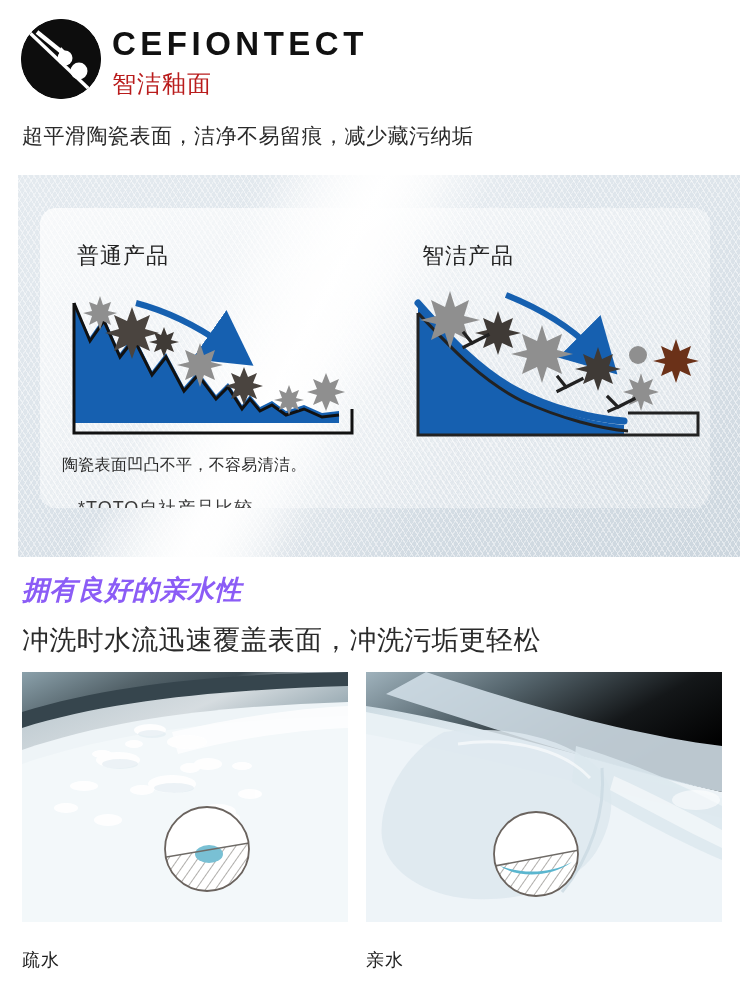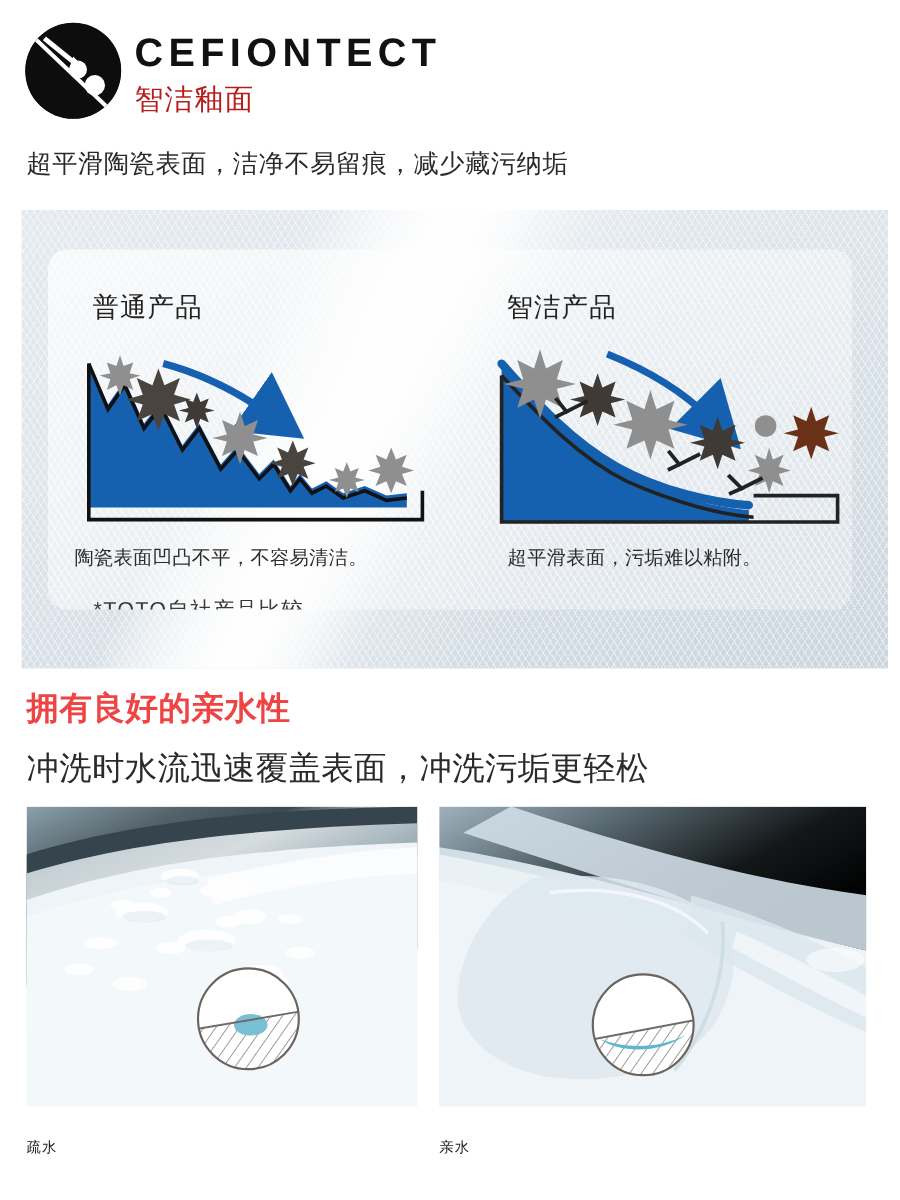--- a/index.html
+++ b/index.html
@@ -86,37 +86,37 @@
   .panel-caption.left{left:22px;top:247px;}
   .panel-caption.right{left:383px;top:247px;}
   .footnote{
     position:absolute;left:38px;top:288px;
     font-size:18px;color:#3a3a3a;letter-spacing:1px;white-space:nowrap;
   }
 
   
   .sec2-title{
     position:absolute;left:22px;top:572px;
-    font-size:27px;font-weight:bold;color:#ef4444;letter-spacing:.5px;white-space:nowrap;
+    font-size:27px;font-weight:bold;color:#8b5cf6;letter-spacing:.5px;white-space:nowrap;font-style:italic;
   }
   .sec2-desc{
     position:absolute;left:22px;top:622px;
     font-size:27px;color:#2a2a2a;letter-spacing:.3px;white-space:nowrap;
   }
 
   .photo{
     position:absolute;top:672px;height:250px;overflow:hidden;
   }
   .photo.left{left:22px;width:326px;}
   .photo.right{left:366px;width:356px;}
   .photo svg{display:block;}
 
   .photo-label{
     position:absolute;top:948px;
-    font-size:12px;color:#1c1c1c;letter-spacing:1px;white-space:nowrap;
+    font-size:18px;color:#1c1c1c;letter-spacing:1px;white-space:nowrap;
   }
   .photo-label.left{left:22px;}
   .photo-label.right{left:366px;text-align:right;}
 </style>
 </head>
 <body>
 
 <div class="header">
 
   <div class="logo-badge">
@@ -214,21 +214,20 @@
           <path d="M62,60 L78,52"></path>
           <path d="M148,94 L156,104 L148,108"></path>
           <path d="M156,104 L172,96"></path>
           <path d="M198,114 L208,124 L199,128"></path>
           <path d="M208,124 L224,116"></path>
         </g>
       </svg>
     </div>
 
     <div class="panel-caption left">陶瓷表面凹凸不平，不容易清洁。</div>
-    <div class="panel-caption right">超平滑表面，污垢难以粘附。</div>
 
     <div class="footnote">*TOTO自社产品比较</div>
   </div>
 </div>
 
 <div class="sec2-title">拥有良好的亲水性</div>
 <div class="sec2-desc">冲洗时水流迅速覆盖表面，冲洗污垢更轻松</div>
 
 <div class="photo left">
   <svg width="326" height="250" viewBox="0 0 326 250" aria-hidden="true">

